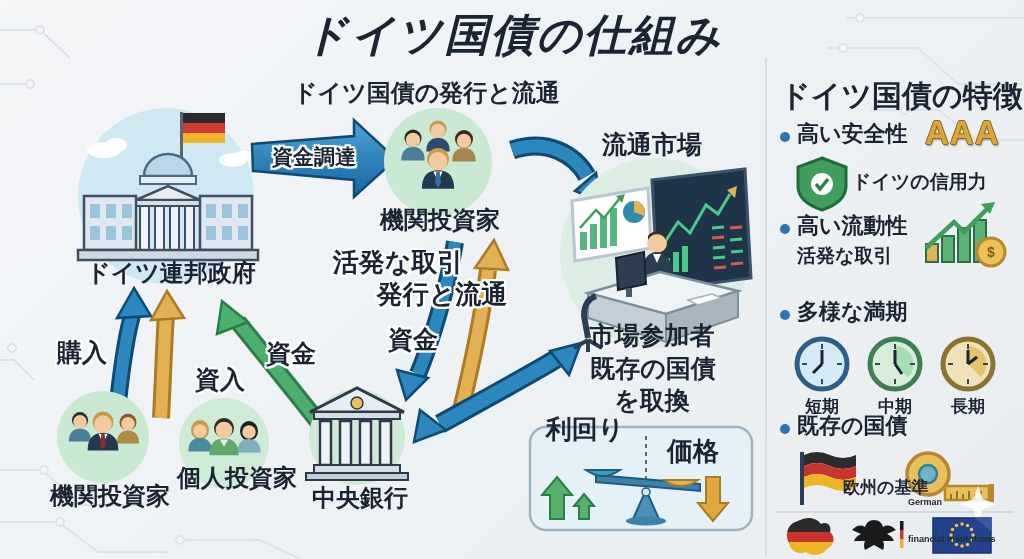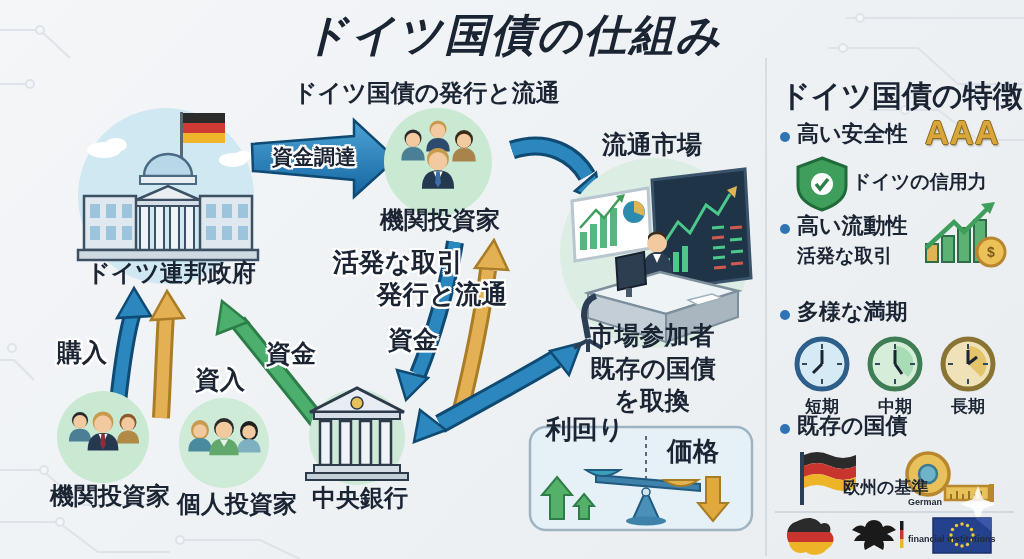--- a/index.html
+++ b/index.html
@@ -439,21 +439,21 @@
 <div class="lbl flow halo" style="left:57px;top:339px;">購入</div>
 <div class="lbl flow halo" style="left:195px;top:366px;">資入</div>
 <div class="lbl flow halo" style="left:266px;top:340px;">資金</div>
 <div class="lbl flow halo" style="left:388px;top:326px;">資金</div>
 
 <div class="lbl ctr flow" style="left:652px;top:322px;">市場参加者</div>
 <div class="lbl ctr flow" style="left:653px;top:355px;">既存の国債</div>
 <div class="lbl ctr flow" style="left:652px;top:387px;">を取換</div>
 
 <div class="lbl ctr node" style="left:110px;top:483px;">機関投資家</div>
-<div class="lbl ctr node" style="left:237px;top:491px;text-align:right;">個人投資家</div>
+<div class="lbl ctr node" style="left:237px;top:465px;text-align:right;">個人投資家</div>
 <div class="lbl ctr node" style="left:360px;top:485px;">中央銀行</div>
 
 <div class="lbl ctr seesaw-lbl" style="left:585px;top:416px;">利回り</div>
 <div class="lbl ctr seesaw-lbl" style="left:693px;top:438px;">価格</div>
 
 <div class="lbl sb-title" style="left:780px;top:80px;">ドイツ国債の特徴</div>
 
 <div class="bullet" style="left:780px;top:132px;"></div>
 <div class="lbl sb-item" style="left:797px;top:122px;">高い安全性</div>
 <div class="lbl aaa" style="left:925px;top:116px;font-weight:bold;">AAA</div>

